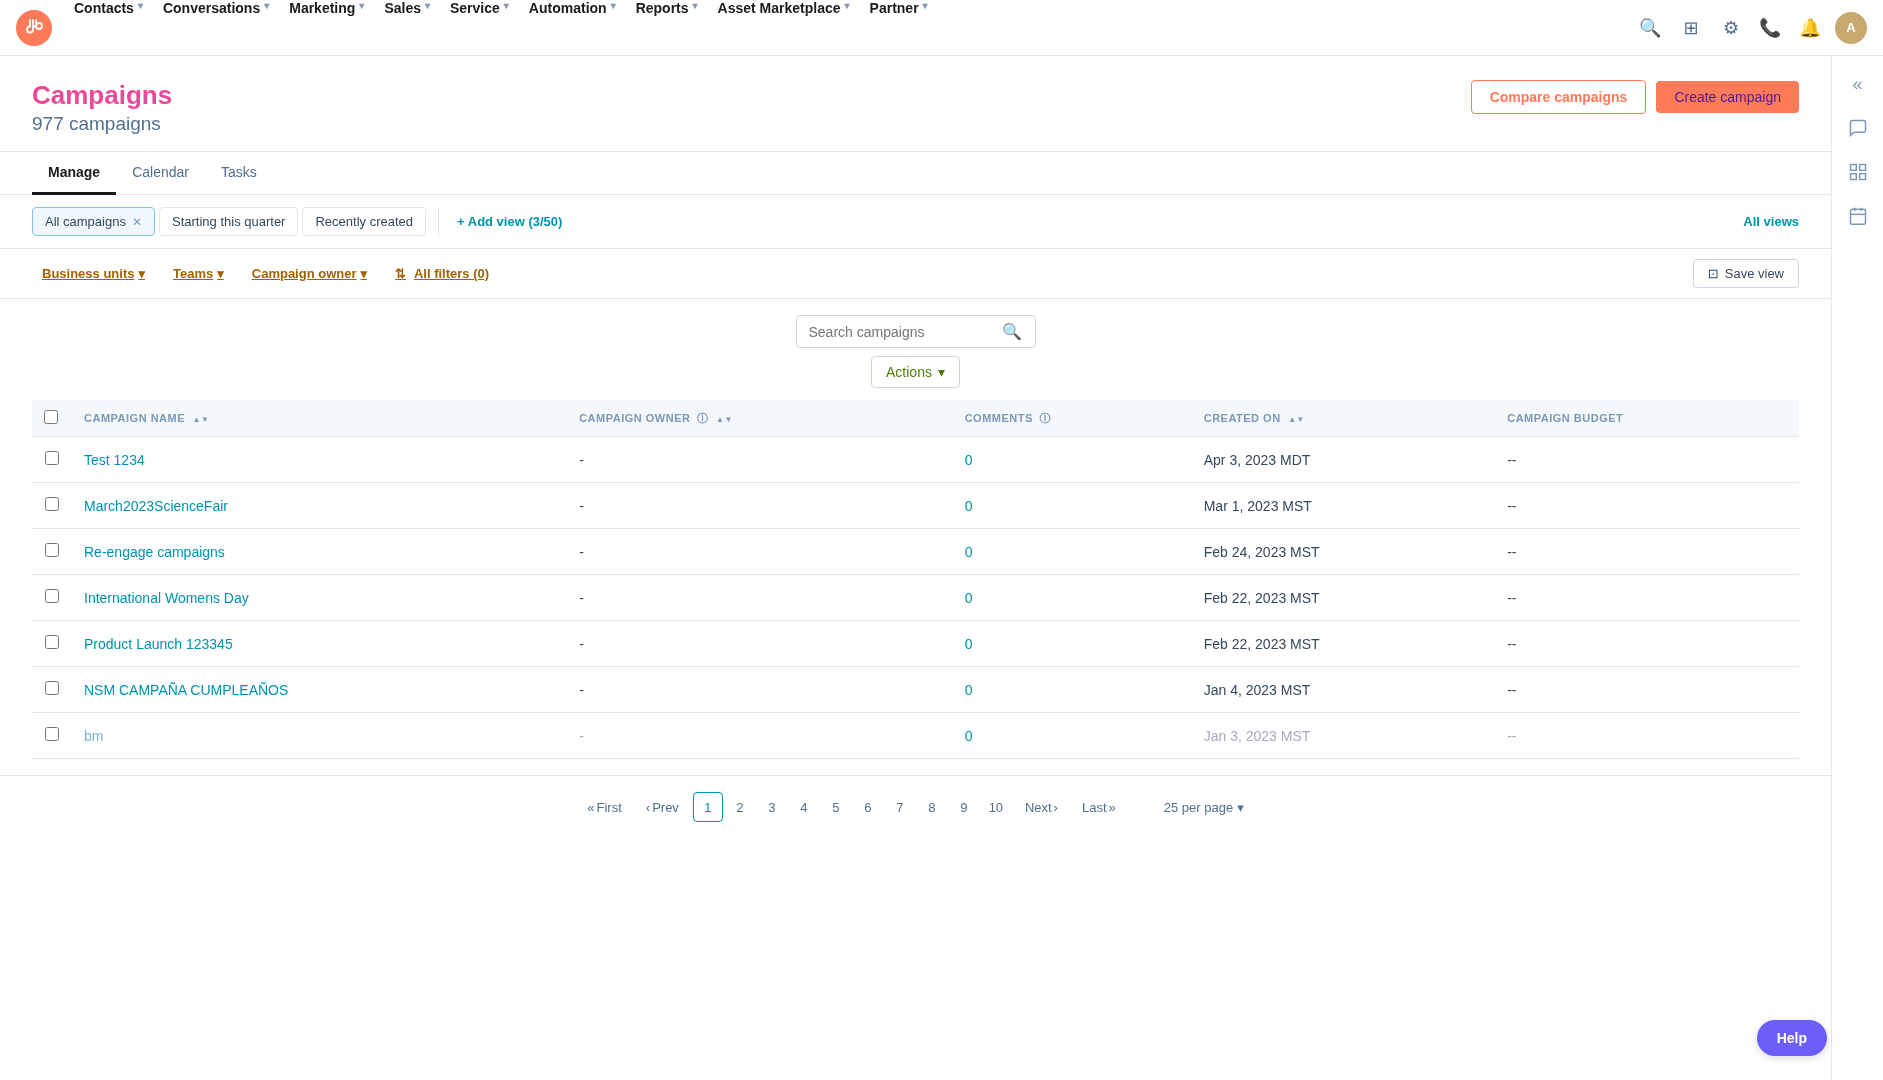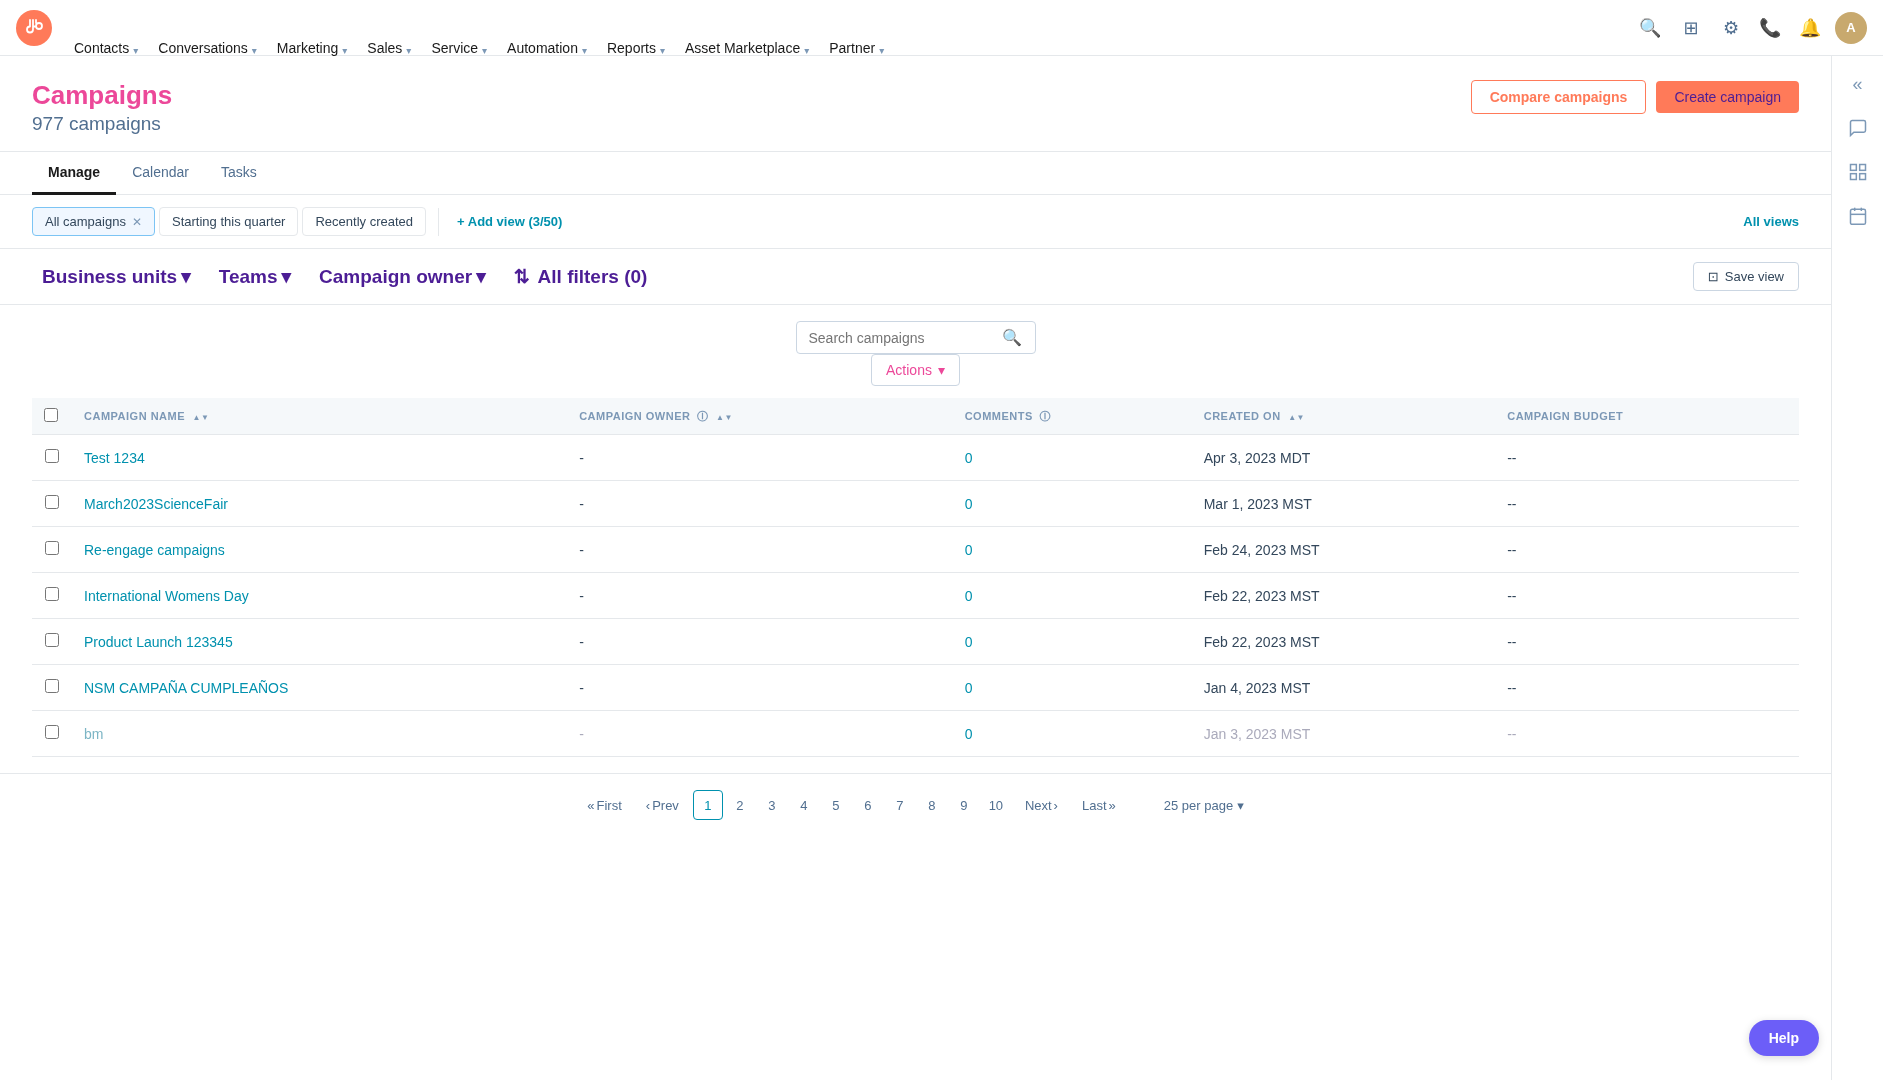--- a/index.html
+++ b/index.html
@@ -7,22 +7,22 @@
 
     
     .top-nav {
       display: flex; align-items: center; background: #fff; border-bottom: 1px solid #e5e8eb;
       height: 56px; padding: 0 16px; position: relative; z-index: 100;
     }
     .nav-logo { width: 36px; height: 36px; margin-right: 12px; flex-shrink: 0; }
     .nav-logo svg { width: 36px; height: 36px; }
     .nav-items { display: flex; align-items: center; gap: 0; flex: 1; }
     .nav-item {
-      display: flex; align-items: flex-end; gap: 4px; padding: 0 10px; height: 56px;
-      font-size: 14px; font-weight: 400; color: #1a1a1a; cursor: pointer; white-space: nowrap;
+      display: flex; align-items: flex-start; gap: 4px; padding: 0 10px; height: 56px;
+      font-size: 14px; font-weight: 700; color: #1a1a1a; cursor: pointer; white-space: nowrap;
       border: none; background: none;
     }
     .nav-chevron { font-size: 10px; color: #7c98b6; }
     .nav-right { display: flex; align-items: center; gap: 8px; margin-left: auto; }
     .nav-icon-btn {
       width: 32px; height: 32px; border: none; background: none; cursor: pointer;
       display: flex; align-items: center; justify-content: center; color: #516f90;
       font-size: 18px; border-radius: 4px;
     }
     .nav-avatar { width: 32px; height: 32px; border-radius: 50%; background: #c8a96e; cursor: pointer; overflow: hidden; display: flex; align-items: center; justify-content: center; color: #fff; font-size: 13px; font-weight: 600; }
@@ -89,21 +89,21 @@
       border: none; background: none; margin-left: auto;
     }
 
     
     .filter-row2 {
       display: flex; align-items: center; padding: 10px 32px; gap: 8px; background: #fff;
       border-bottom: 1px solid #e5e8eb;
     }
     .filter-dropdown {
       display: flex; align-items: center; gap: 4px; padding: 6px 10px;
-      color: #4c1d95; font-size: 19px; font-weight: 600; cursor: pointer; border: none; background: none;
+      color: #a16207; font-size: 13px; font-weight: 600; cursor: pointer; border: none; background: none; text-decoration: underline;
     }
     .save-view-btn {
       margin-left: auto; display: flex; align-items: center; gap: 6px;
       padding: 6px 14px; border: 1px solid #cbd6e2; border-radius: 4px;
       font-size: 13px; color: #33475b; background: #fff; cursor: pointer;
     }
 
     
     .table-area { padding: 16px 32px; }
     .table-toolbar { display: flex; align-items: center; justify-content: space-between; margin-bottom: 12px; flex-direction: column; }
@@ -112,21 +112,21 @@
       border-radius: 4px; padding: 6px 12px; width: 240px; background: #fff;
     }
     .search-input {
       border: none; outline: none; font-size: 14px; color: #33475b;
       background: transparent; width: 100%;
     }
     .search-icon { color: #0091ae; font-size: 16px; }
     .actions-btn {
       display: flex; align-items: center; gap: 6px; padding: 7px 14px;
       border: 1px solid #cbd6e2; border-radius: 4px; font-size: 14px;
-      color: #ec4899; background: #fff; cursor: pointer;
+      color: #4d7c0f; background: #fff; cursor: pointer; margin-top: 8px;
     }
 
     
     .camp-table { width: 100%; border-collapse: collapse; }
     .camp-table th {
       padding: 10px 12px; text-align: left; font-size: 11px; font-weight: 700;
       color: #7c98b6; letter-spacing: 0.5px; border-bottom: 1px solid #e5e8eb;
       background: #f5f8fa; white-space: nowrap;
       text-transform: uppercase;
     }
@@ -161,21 +161,21 @@
     }
     .pag-num.active { border: 1px solid #0091ae; color: #0091ae; background: #fff; }
     .per-page-btn {
       display: flex; align-items: center; gap: 4px; padding: 6px 10px;
       border: none; background: none; color: #516f90; font-size: 13px;
       cursor: pointer; margin-left: 24px; border-radius: 4px;
     }
 
     
     .help-btn {
-      position: fixed; bottom: 24px; right: 64px;
+      position: fixed; bottom: 24px; right: 56px;
       background: #6c5ef8; color: #fff; border: none;
       border-radius: 20px; padding: 10px 20px;
       font-size: 14px; font-weight: 600; cursor: pointer;
       box-shadow: 0 2px 8px rgba(0,0,0,0.15);
     }
 
     input[type="checkbox"] { width: 14px; height: 14px; cursor: pointer; accent-color: #0091ae; }
   </style>
 </head>
 <body>

